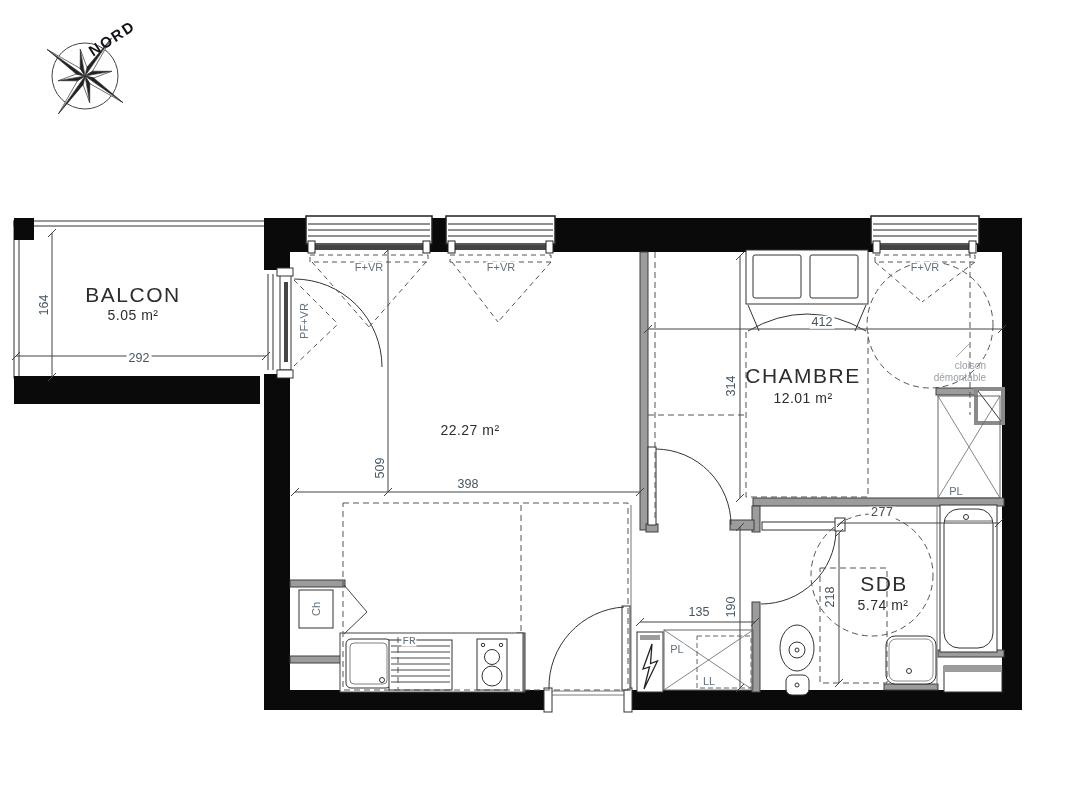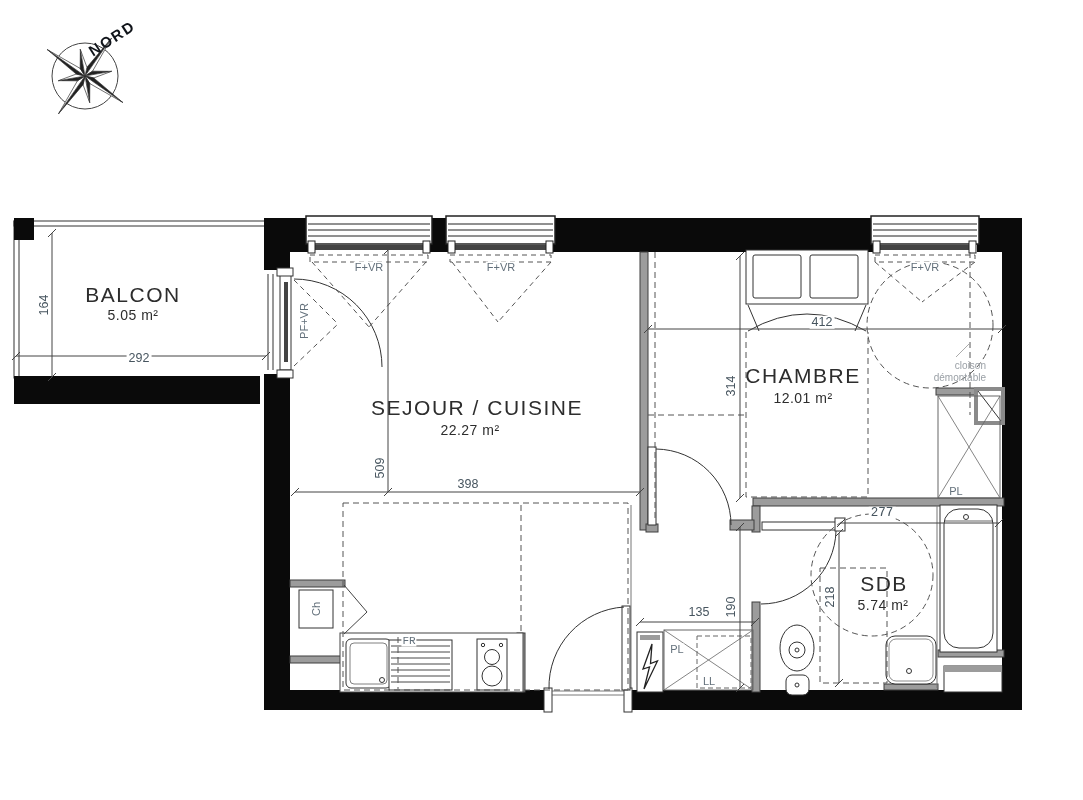--- a/index.html
+++ b/index.html
@@ -283,21 +283,20 @@
           <polygon points="80.31149920299288,49.41019066867038 86.94795652544293,67.2133359359206 85,76" fill="#fff" stroke="#333" stroke-width="0.7"></polygon>
         </g>
   </g>
 </svg>
 
 <div class="nord" style="left:112px;top:38px;">NORD</div>
 
 <div class="lbl room-name" style="left:133px;top:294px;">BALCON</div>
 <div class="lbl room-area" style="left:133px;top:315px;">5.05 m²</div>
 
-<div class="lbl room-name" style="left:477px;top:407px;">SEJOUR / CUISINE</div>
 <div class="lbl room-area" style="left:470px;top:430px;">22.27 m²</div>
 
 <div class="lbl room-name" style="left:803px;top:375px;text-align:right;">CHAMBRE</div>
 <div class="lbl room-area" style="left:803px;top:398px;">12.01 m²</div>
 
 <div class="lbl room-name" style="left:884px;top:583px;">SDB</div>
 <div class="lbl room-area" style="left:883px;top:605px;">5.74 m²</div>
 
 <div class="lbl dim rot" style="left:44px;top:305px;">164</div>
 <div class="lbl dim" style="left:139px;top:350px;margin-top:8px;">292</div>

